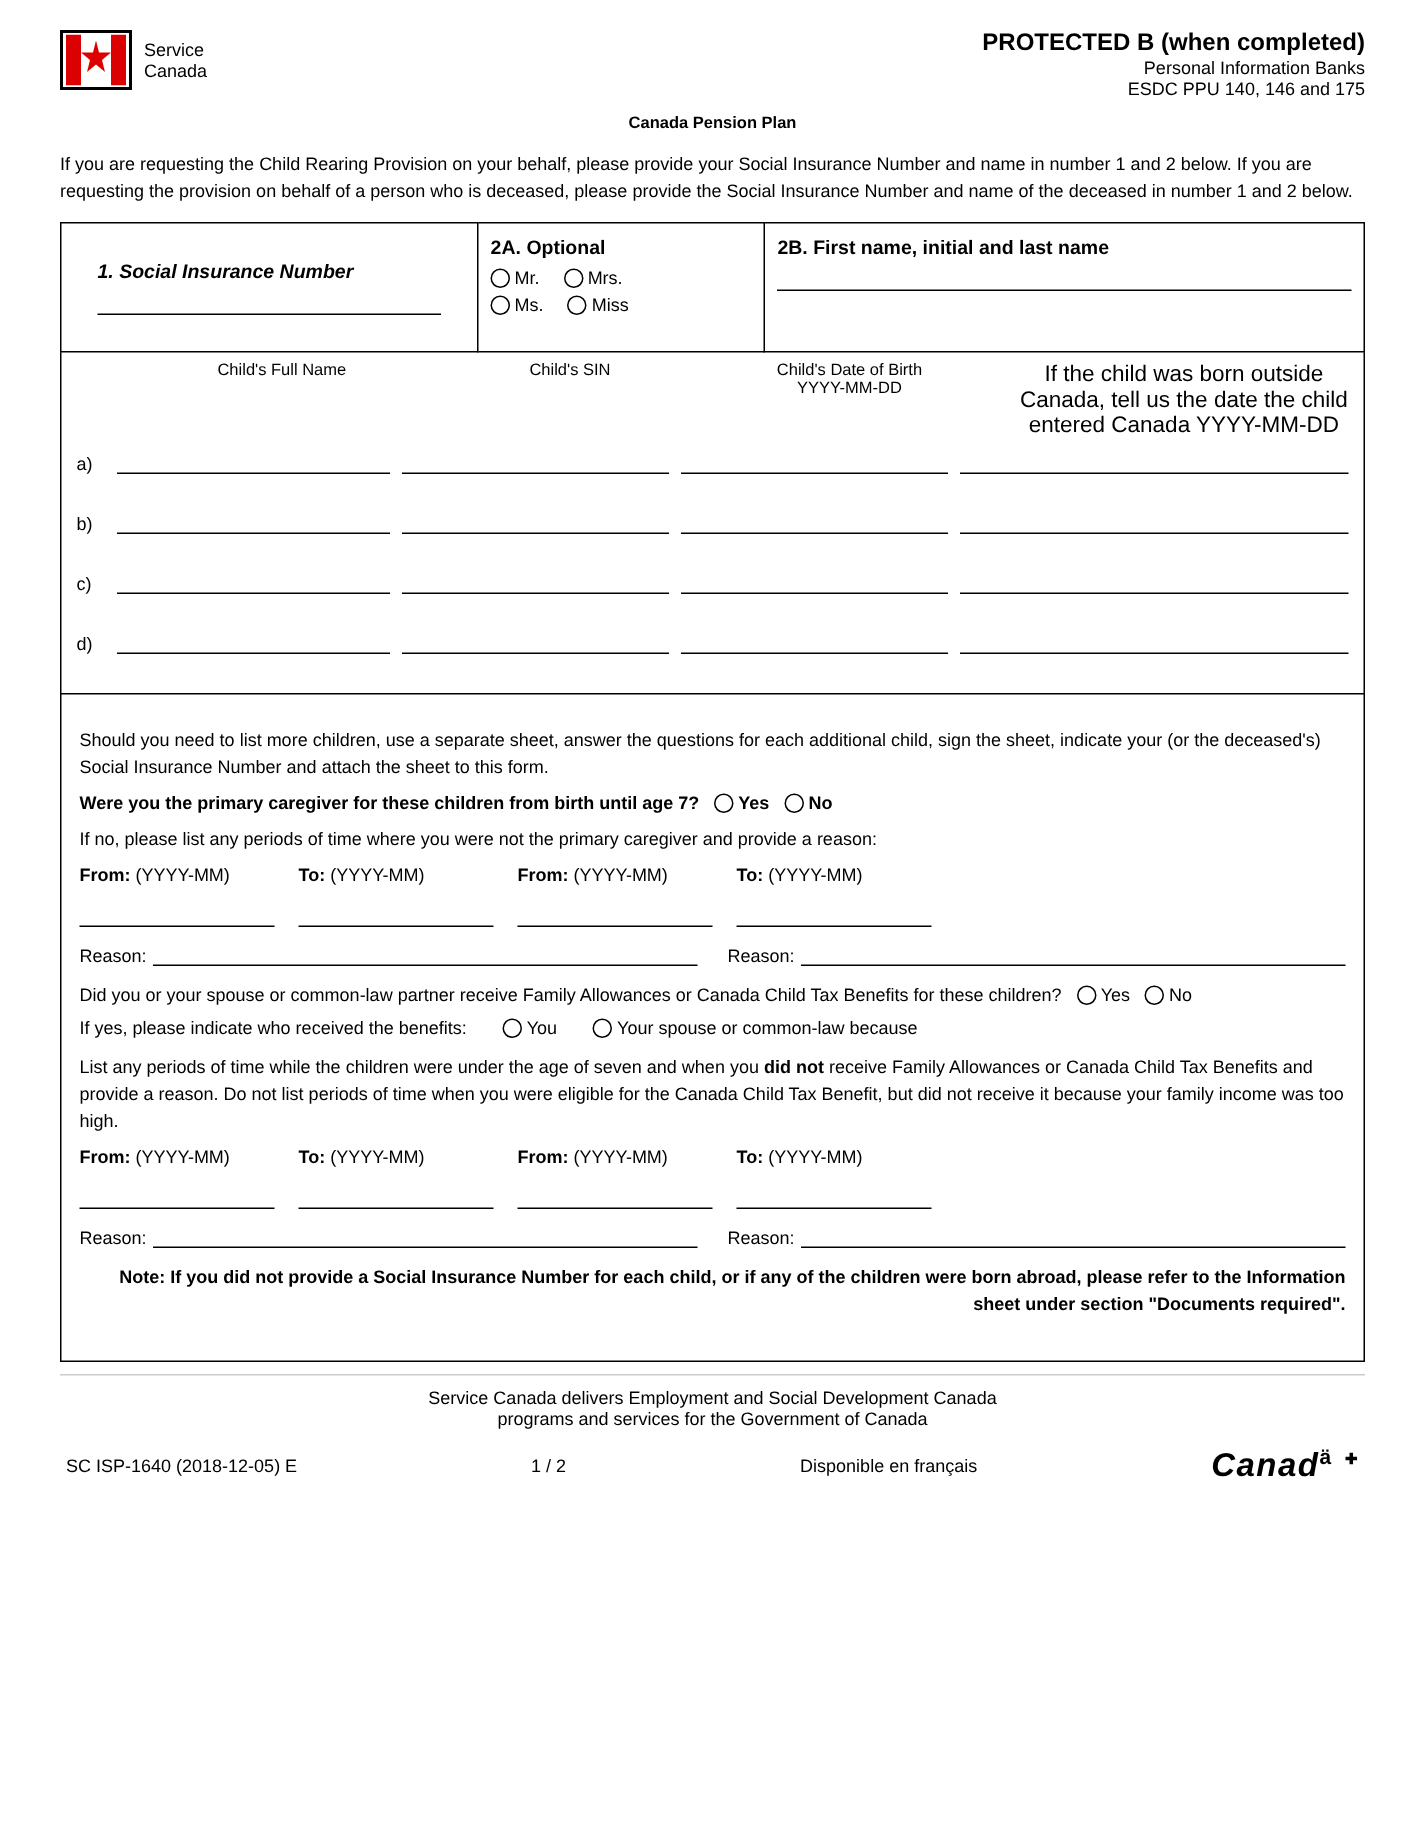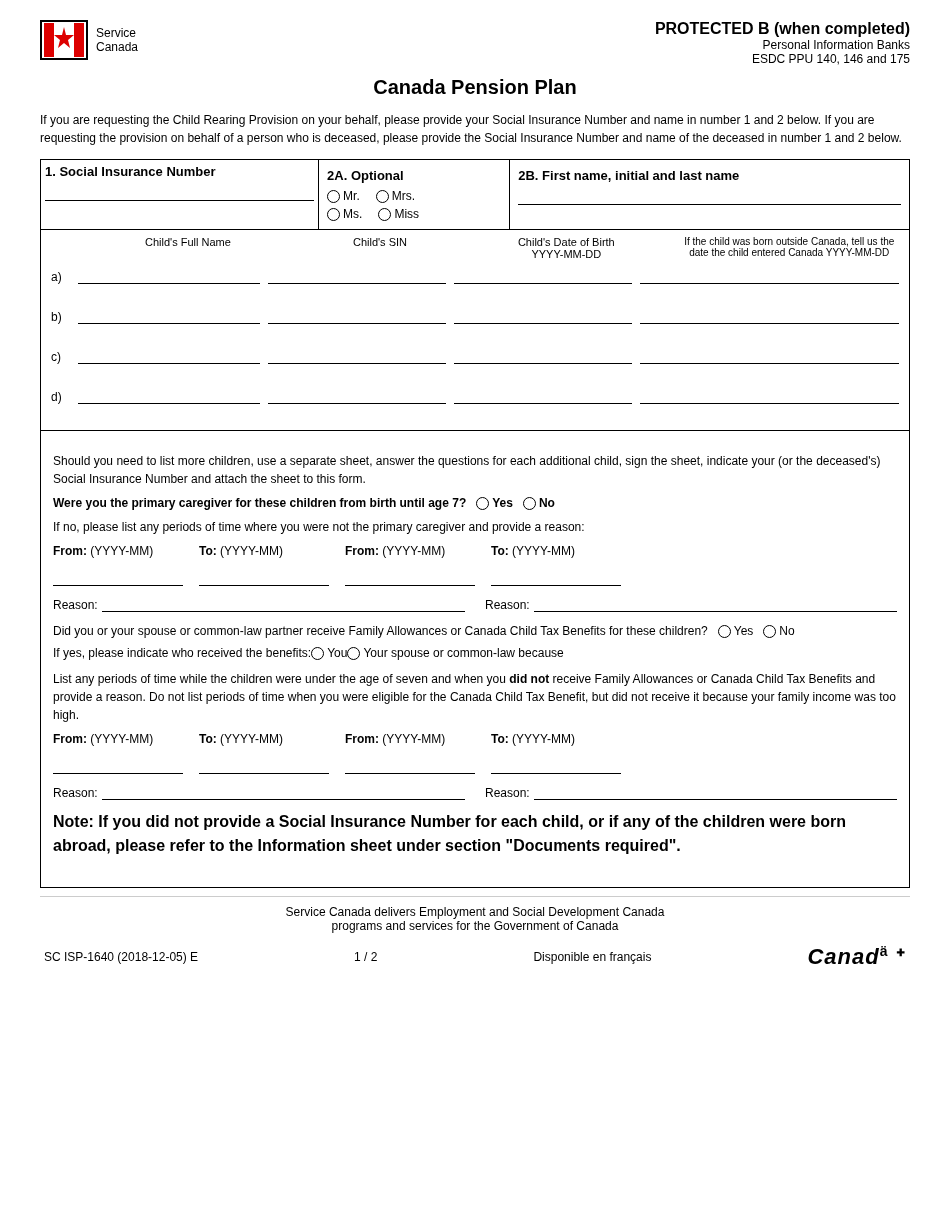--- a/index.html
+++ b/index.html
@@ -41,21 +41,21 @@
     }
     .title-section {
       text-align: center;
       margin: 10px 0 12px 0;
     }
     .title-section h1 {
       font-size: 24px;
       font-weight: bold;
     }
     .title-section h2 {
-      font-size: 20px;
+      font-size: 11px;
       font-weight: bold;
     }
     .intro-text {
       font-size: 12px;
       margin-bottom: 12px;
       line-height: 1.5;
     }
     .main-table {
       width: 100%;
       border-collapse: collapse;
@@ -109,37 +109,37 @@
     .footer-bottom {
       display: flex;
       justify-content: space-between;
       align-items: center;
       margin-top: 6px;
       padding: 0 4px;
     }
     .children-col1 { width: 23%; text-align: center; font-size: 11px; }
     .children-col2 { width: 22%; text-align: center; font-size: 11px; }
     .children-col3 { width: 22%; text-align: center; font-size: 11px; }
-    .children-col4 { width: 33%; text-align: center; font-size: 10px; }
+    .children-col4 { width: 33%; text-align: center; font-size: 15px; }
     .child-row {
       display: flex;
       align-items: flex-end;
       margin-bottom: 12px;
     }
     .child-letter { width: 28px; font-size: 12px; }
     .child-field1 { width: calc(23% - 4px); border-bottom: 1px solid #000; height: 18px; }
     .child-field2 { width: 22%; border-bottom: 1px solid #000; height: 18px; margin-left: 8px; }
     .child-field3 { width: 22%; border-bottom: 1px solid #000; height: 18px; margin-left: 8px; }
     .child-field4 { width: calc(33% - 8px); border-bottom: 1px solid #000; height: 18px; margin-left: 8px; }
     .bold-label { font-weight: bold; }
     .para { margin-bottom: 8px; font-size: 12px; line-height: 1.5; }
     .note-bold-para {
-      font-size: 16px;
+      font-size: 12px;
       line-height: 1.5;
-      text-align: left;
+      text-align: right;
       font-weight: bold;
       margin: 8px 0;
     }
   </style>
 </head>
 <body>
 
 <div class="header-row">
   <div class="logo-area">
     <div class="logo-box">
@@ -164,21 +164,21 @@
 
 <div class="title-section">
   <h2>Canada Pension Plan</h2>
 </div>
 
 <div class="intro-text">If you are requesting the Child Rearing Provision on your behalf, please provide your Social Insurance Number and name in number 1 and 2 below. If you are requesting the provision on behalf of a person who is deceased, please provide the Social Insurance Number and name of the deceased in number 1 and 2 below.</div>
 
 <table class="main-table">
   <tbody>
       <tr>
-    <td style="width:32%; vertical-align:top; padding:4px;">
+    <td style="width:32%; vertical-align:top; padding:24px;font-style:italic;">
       <span class="section-header">1.  Social Insurance Number</span>
       <div class="underline-field-full"></div>
     </td>
     <td style="width:22%; vertical-align:top; padding:8px;">
       <div class="section-header">2A. Optional</div>
       <div style="margin-top:6px; display:flex; flex-direction:column; gap:4px;">
         <div style="display:flex; gap:16px;">
           <div class="radio-item">
             <div class="radio-circle"></div>
             <span>Mr.</span>
@@ -312,21 +312,21 @@
         <div class="radio-item">
           <div class="radio-circle"></div>
           <span>Yes</span>
         </div>
         <div class="radio-item">
           <div class="radio-circle"></div>
           <span>No</span>
         </div>
       </div>
 
-      <div style="display:flex; align-items:center; gap:0; margin-bottom:10px; flex-wrap:wrap;">
+      <div style="display:flex; align-items:center; gap:24px; margin-bottom:10px; flex-wrap:wrap;">
         <span>If yes, please indicate who received the benefits:</span>
         <div class="radio-item">
           <div class="radio-circle"></div>
           <span>You</span>
         </div>
         <div class="radio-item">
           <div class="radio-circle"></div>
           <span>Your spouse or common-law because</span>
         </div>
       </div>

